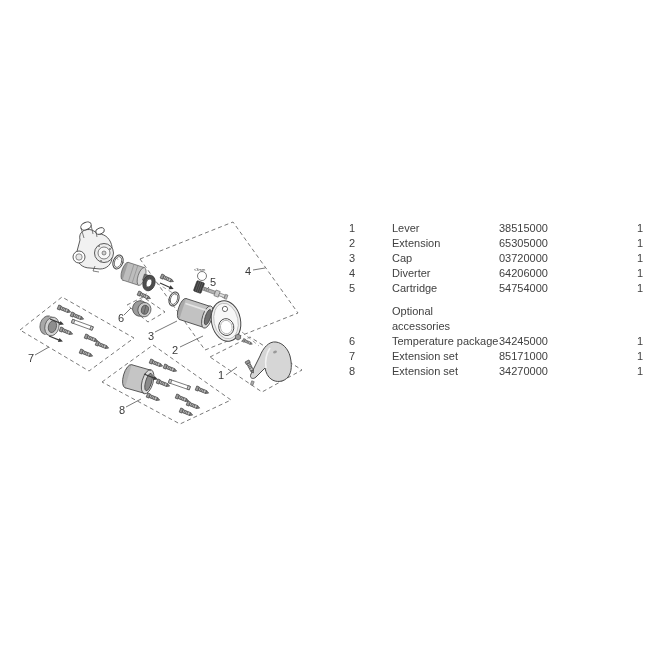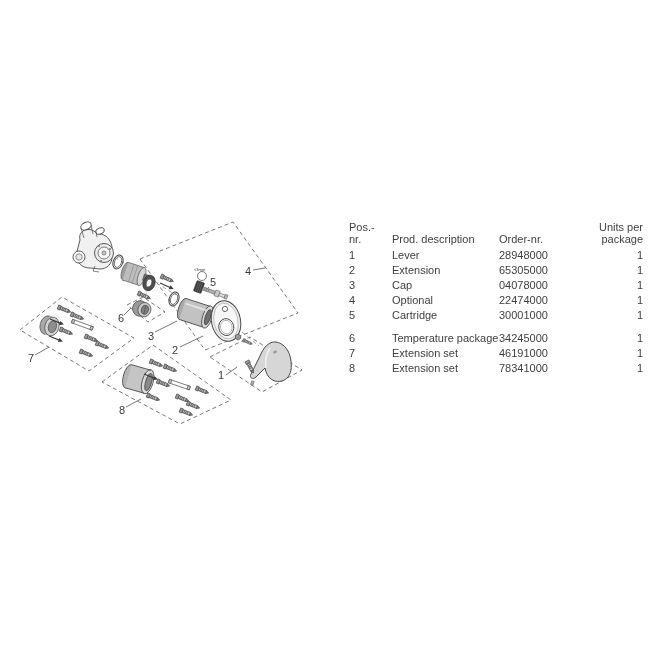--- a/index.html
+++ b/index.html
@@ -224,76 +224,70 @@
     <text x="148" y="340">3</text>
     <text x="245" y="275">4</text>
     <text x="210" y="286">5</text>
     <text x="118" y="322">6</text>
     <text x="28" y="362">7</text>
     <text x="119" y="414">8</text>
   </g>
 </svg>
 
 <div class="parts-table">
-  <div class="thead">
-    <span class="h-pos">Pos.-
-nr.</span>
-    <span class="h-desc">Prod. description</span>
-    <span class="h-order">Order-nr.</span>
-    <span class="h-units">Units per
-package</span>
-  </div>
   <div id="rows">
       <div class="tr">
     <span class="td pos">1</span>
     <span class="td desc">Lever</span>
-    <span class="td order">28948000</span>
+    <span class="td order">38515000</span>
     <span class="td units">1</span>
   </div>
       <div class="tr">
     <span class="td pos">2</span>
     <span class="td desc">Extension</span>
     <span class="td order">65305000</span>
     <span class="td units">1</span>
   </div>
       <div class="tr">
     <span class="td pos">3</span>
     <span class="td desc">Cap</span>
-    <span class="td order">04078000</span>
+    <span class="td order">03720000</span>
     <span class="td units">1</span>
   </div>
       <div class="tr">
     <span class="td pos">4</span>
-    <span class="td desc">Optional</span>
-    <span class="td order">22474000</span>
+    <span class="td desc">Diverter</span>
+    <span class="td order">64206000</span>
     <span class="td units">1</span>
   </div>
       <div class="tr">
     <span class="td pos">5</span>
     <span class="td desc">Cartridge</span>
-    <span class="td order">30001000</span>
+    <span class="td order">54754000</span>
     <span class="td units">1</span>
   </div>
       <div class="tr section">
     <span class="td pos"></span>
+    <span class="td desc">Optional
+accessories</span>
     <span class="td order"></span>
     <span class="td units"></span>
   </div>
       <div class="tr">
     <span class="td pos">6</span>
     <span class="td desc">Temperature package</span>
     <span class="td order">34245000</span>
     <span class="td units">1</span>
   </div>
       <div class="tr">
     <span class="td pos">7</span>
     <span class="td desc">Extension set</span>
-    <span class="td order">46191000</span>
+    <span class="td order">85171000</span>
     <span class="td units">1</span>
   </div>
       <div class="tr">
     <span class="td pos">8</span>
     <span class="td desc">Extension set</span>
-    <span class="td order">78341000</span>
+    <span class="td order">34270000</span>
     <span class="td units">1</span>
   </div>
     </div>
 </div>
 
 </body></html>

